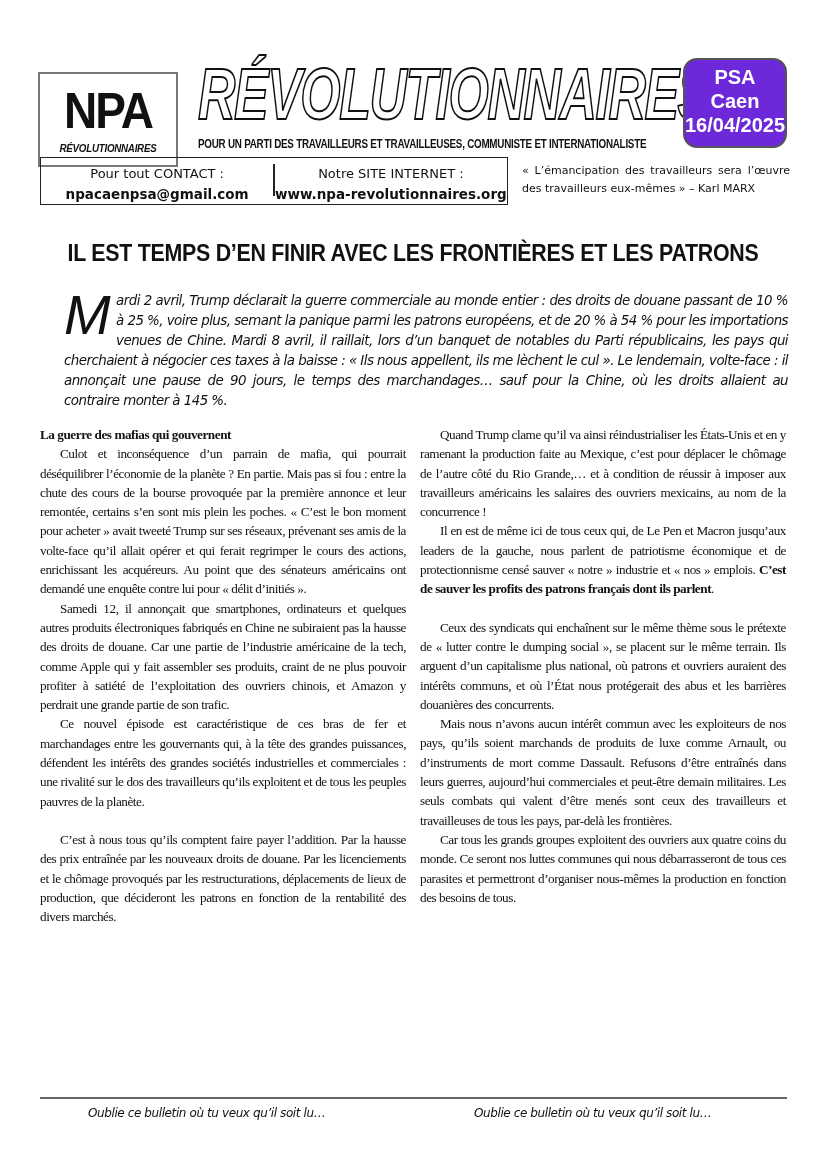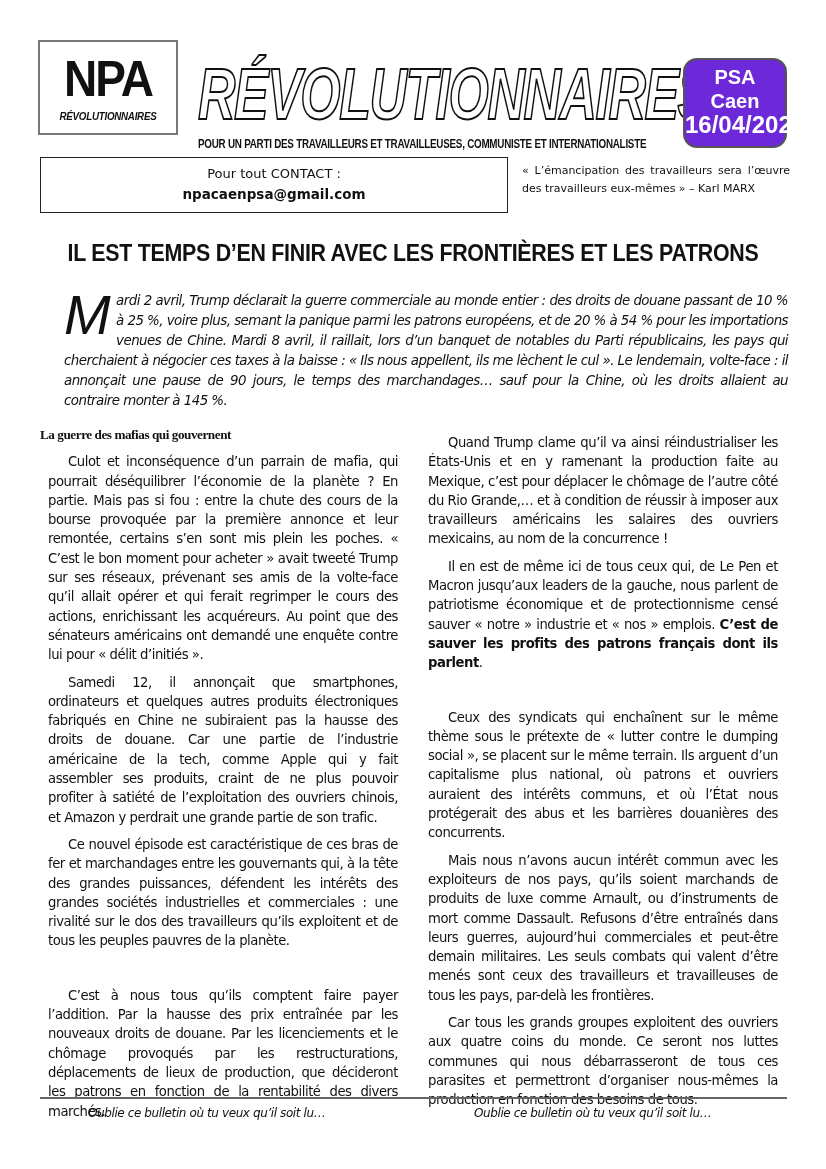--- a/index.html
+++ b/index.html
@@ -1,50 +1,50 @@
 <!DOCTYPE html>
 <html><head>
 <meta charset="utf-8">
 <style>
   html, body { margin:0; padding:0; background:#ffffff; }
   body { width:826px; height:1169px; position:relative; overflow:hidden; font-family:"Liberation Sans", sans-serif; color:#111; }
   .abs { position:absolute; }
 
   
-  .npa-box { left:38px; top:40px; width:140px; height:95px; border:2px solid #777; box-sizing:border-box; text-align:center; }
+  .npa-box { left:38px; top:72px; width:140px; height:95px; border:2px solid #777; box-sizing:border-box; text-align:center; }
   .npa-logo { font-family:"Liberation Sans", sans-serif; font-weight:bold; font-size:50px; letter-spacing:-2px; line-height:50px; margin-top:12px; transform:scaleX(0.92); }
   .npa-sub { font-weight:bold; font-style:italic; font-size:11.5px; letter-spacing:-0.3px; margin-top:6px; transform:scaleX(0.85); }
 
   .masthead { left:198px; top:58px; width:470px; height:70px; text-align:center; }
   .masthead-title { font-family:"Liberation Sans", sans-serif; font-size:72px; font-style:italic; font-weight:bold; line-height:72px; color:#fff; -webkit-text-stroke:2px #111; letter-spacing:-2px; transform:scaleX(0.72); transform-origin:left center; white-space:nowrap; }
   .tagline { left:198px; top:137px; width:470px; font-size:12px; font-weight:bold; letter-spacing:-0.3px; transform:scaleX(0.82); transform-origin:left center; white-space:nowrap; }
 
   .date-box { left:683px; top:58px; width:104px; height:90px; border-radius:14px; background:#6d28d9; border:2px solid #555; box-sizing:border-box; color:#fff; text-align:center; font-weight:bold; font-family:"Liberation Sans", sans-serif; }
   .date-box .l1, .date-box .l2 { font-size:20px; line-height:24px; }
   .date-box .l1 { margin-top:5px; }
-  .date-box .l3 { font-size:24px; line-height:24px; }
+  .date-box .l3 { font-size:20px; line-height:24px; }
 
-  .contact-box { left:40px; top:157px; width:468px; height:56px; border:1.5px solid #222; box-sizing:border-box; display:flex;flex-direction:column; }
+  .contact-box { left:40px; top:157px; width:468px; height:48px; border:1.5px solid #222; box-sizing:border-box; display:flex; }
   .contact-col { flex:1; text-align:center; font-family:"DejaVu Sans", sans-serif; font-size:13px; line-height:20px; padding-top:6px; }
   .contact-col b { font-size:13.5px; }
   .contact-sep { width:1.5px; background:#222; margin:6px 0 8px 0; }
 
   .quote { left:522px; top:162px; width:268px; font-family:"DejaVu Sans", sans-serif; font-size:11px; line-height:18px; text-align:justify; }
 
   
   .headline { left:40px; top:240px; width:746px; text-align:center; font-family:"Liberation Sans", sans-serif; font-weight:bold; font-size:23px; letter-spacing:-0.3px; transform:scaleX(0.93); }
 
   
   .lead { left:64px; top:291px; width:724px; font-family:"DejaVu Sans", sans-serif; font-style:italic; font-size:13.4px; line-height:20px; text-align:justify; letter-spacing:-0.55px; }
   .dropcap { float:left; font-family:"Liberation Sans", sans-serif; font-style:italic; font-size:56px; line-height:44px; margin:2px 6px 0 0; }
 
   
   .col { font-family:"DejaVu Sans", sans-serif; font-size:13.2px; line-height:19.3px; text-align:justify; letter-spacing:-0.45px; width:366px; }
   .col .h { font-weight:bold; margin:0;font-family:Liberation Serif, serif; }
-  .col p { margin:8px; text-indent:20px; }
+  .col p { margin:0; text-indent:20px;font-family:Liberation Serif, serif; }
   .col .gap { height:19px; }
   .col-left { left:40px; top:425px; }
   .col-right { left:420px; top:425px; }
 
   .footer-rule { left:40px; top:1097px; width:747px; height:2px; background:#666; }
   .footer-l { left:88px; top:1106px; font-family:"DejaVu Sans", sans-serif; font-style:italic; font-size:12px; letter-spacing:-0.4px; }
   .footer-r { left:474px; top:1106px; font-family:"DejaVu Sans", sans-serif; font-style:italic; font-size:12px; letter-spacing:-0.4px; }
 </style>
 </head>
 <body>
@@ -64,20 +64,24 @@
   <div class="l2">Caen</div>
   <div class="l3">16/04/2025</div>
 </div>
 
 <div class="abs contact-box">
   <div class="contact-col">
     <div>Pour tout CONTACT :</div>
     <b>npacaenpsa@gmail.com</b>
   </div>
   <div class="contact-sep"></div>
+  <div class="contact-col">
+    <div>Notre SITE INTERNET :</div>
+    <b>www.npa-revolutionnaires.org</b>
+  </div>
 </div>
 
 <div class="abs quote">« L’émancipation des travailleurs sera l’œuvre des travailleurs eux-mêmes » – Karl MARX</div>
 
 <div class="abs headline">IL EST TEMPS D’EN FINIR AVEC LES FRONTIÈRES ET LES PATRONS</div>
 
 <div class="abs lead">
   <span class="dropcap">M</span>
   <span>ardi 2 avril, Trump déclarait la guerre commerciale au monde entier : des droits de douane passant de 10 % à 25 %, voire plus, semant la panique parmi les patrons européens, et de 20 % à 54 % pour les importations venues de Chine. Mardi 8 avril, il raillait, lors d’un banquet de notables du Parti républicains, les pays qui cherchaient à négocier ces taxes à la baisse : « Ils nous appellent, ils me lèchent le cul ». Le lendemain, volte-face : il annonçait une pause de 90 jours, le temps des marchandages… sauf pour la Chine, où les droits allaient au contraire monter à 145 %.</span>
 </div>

